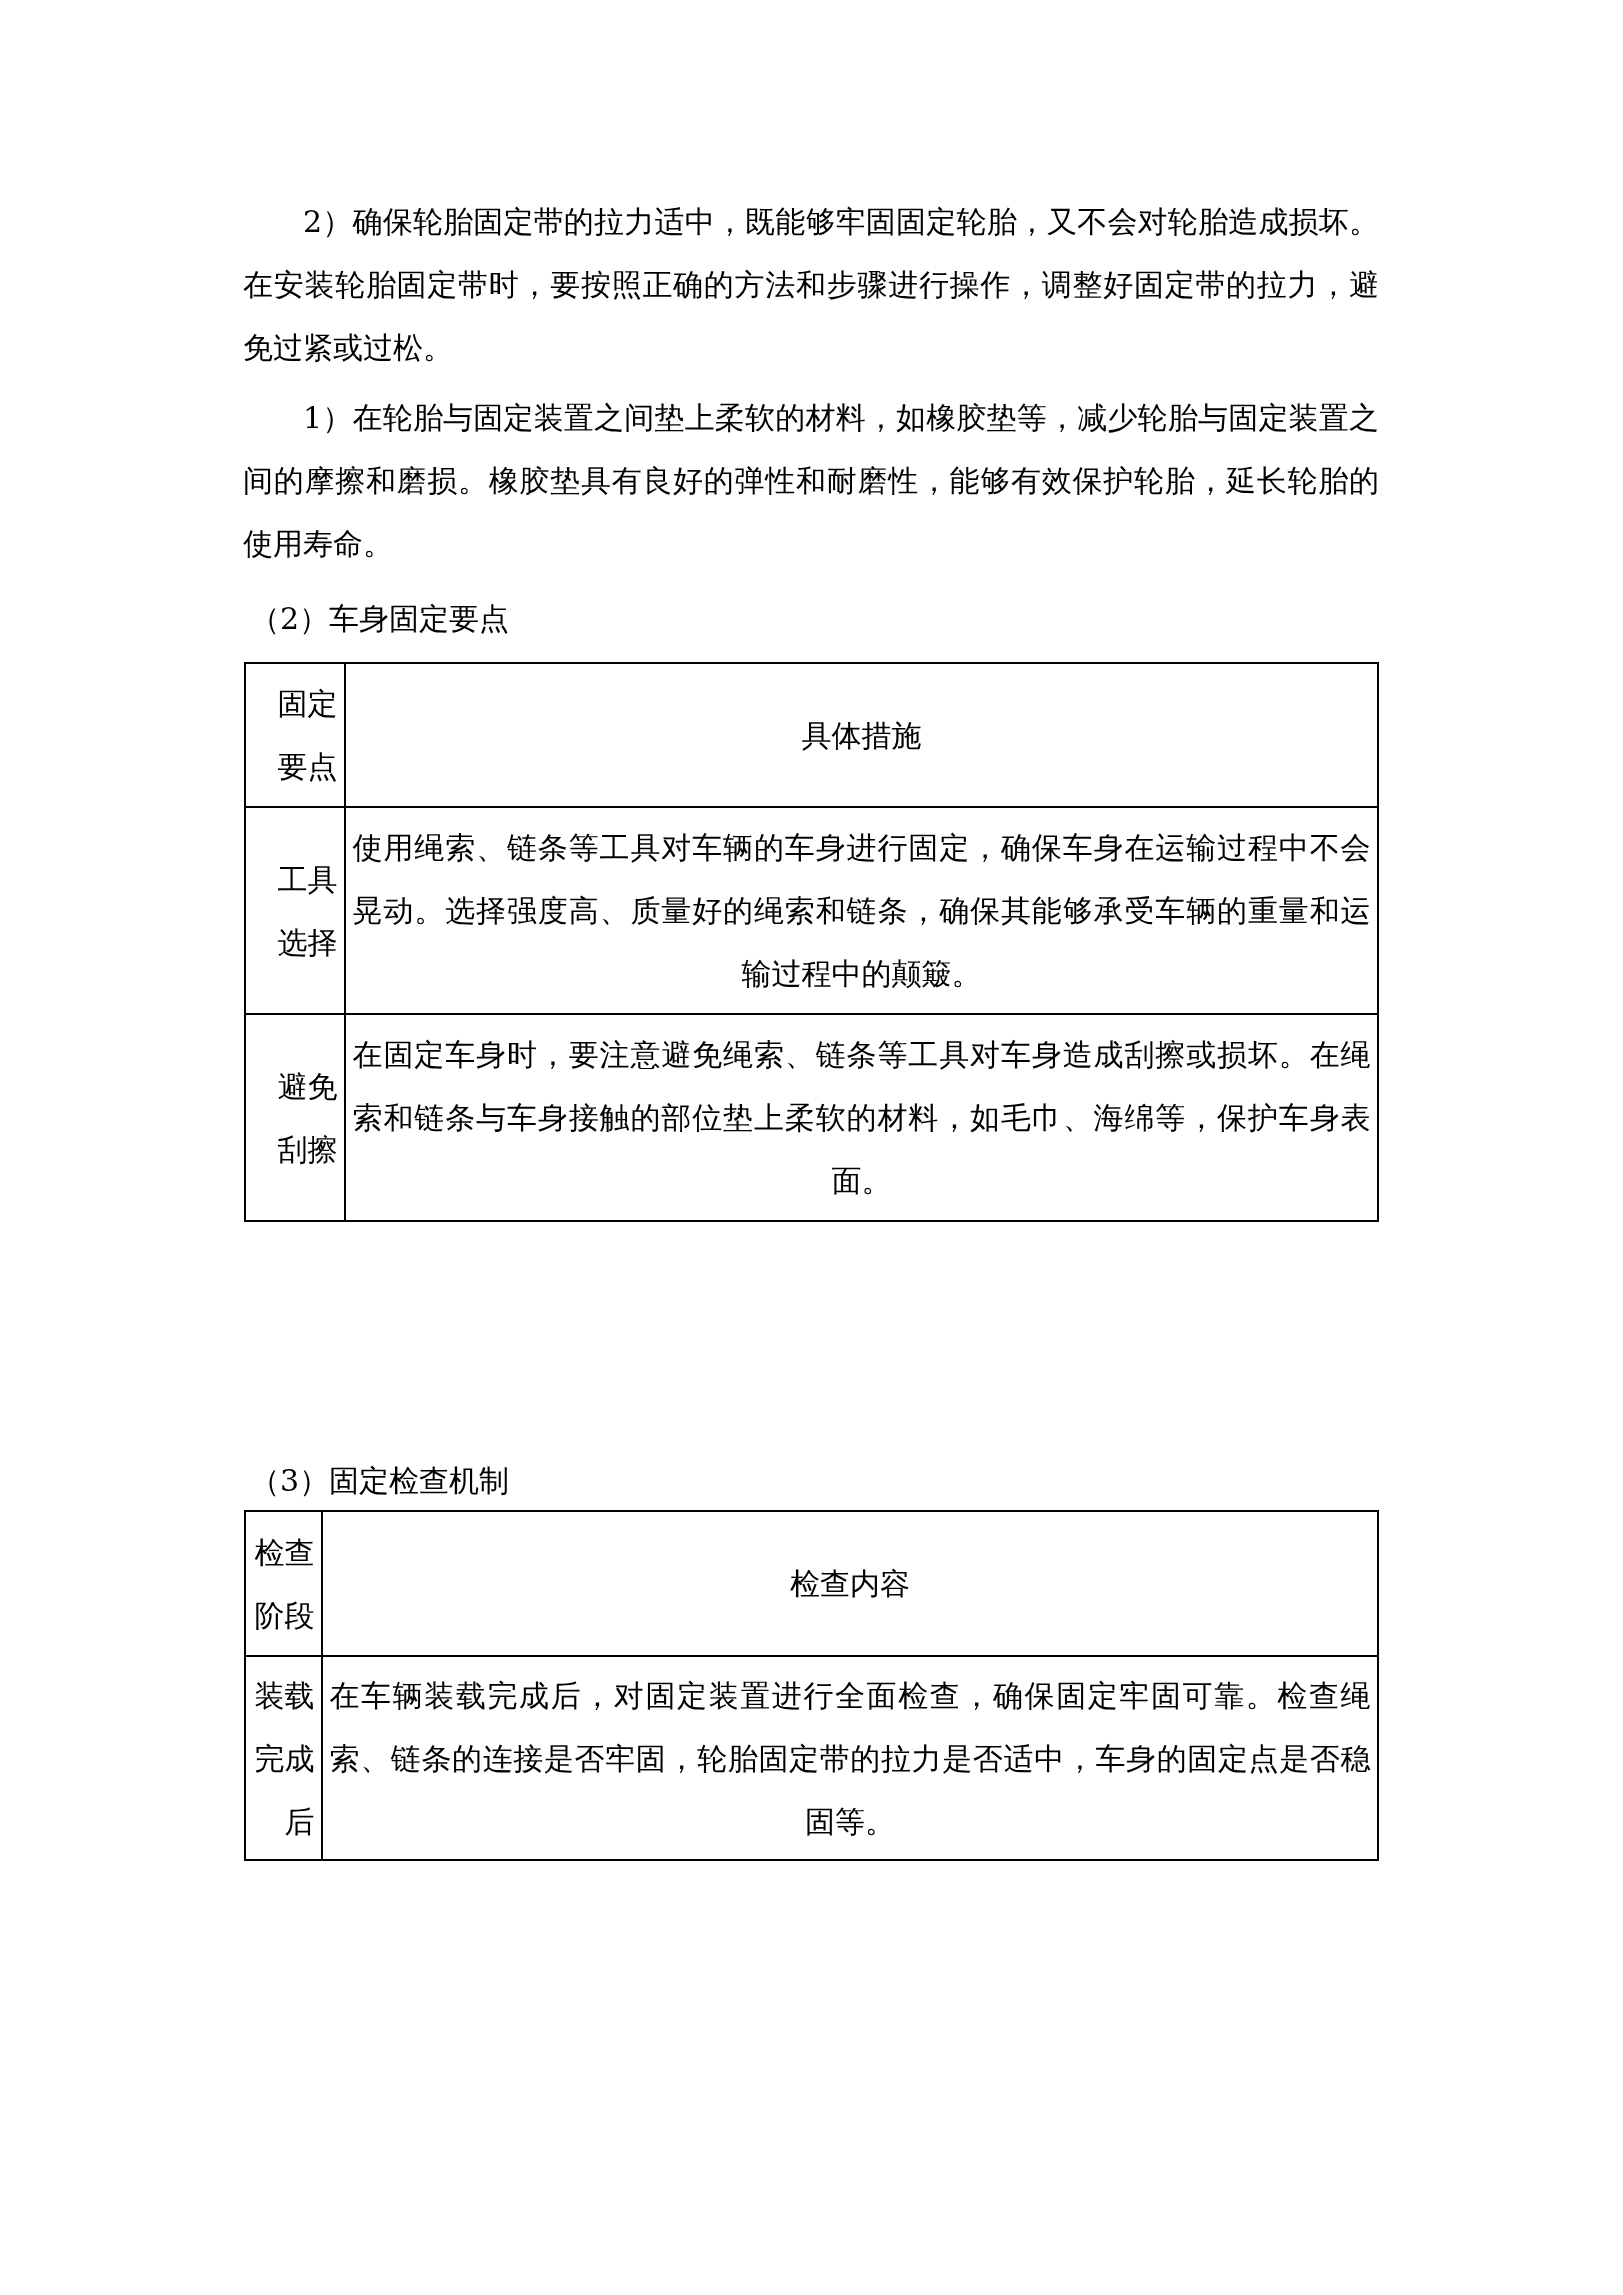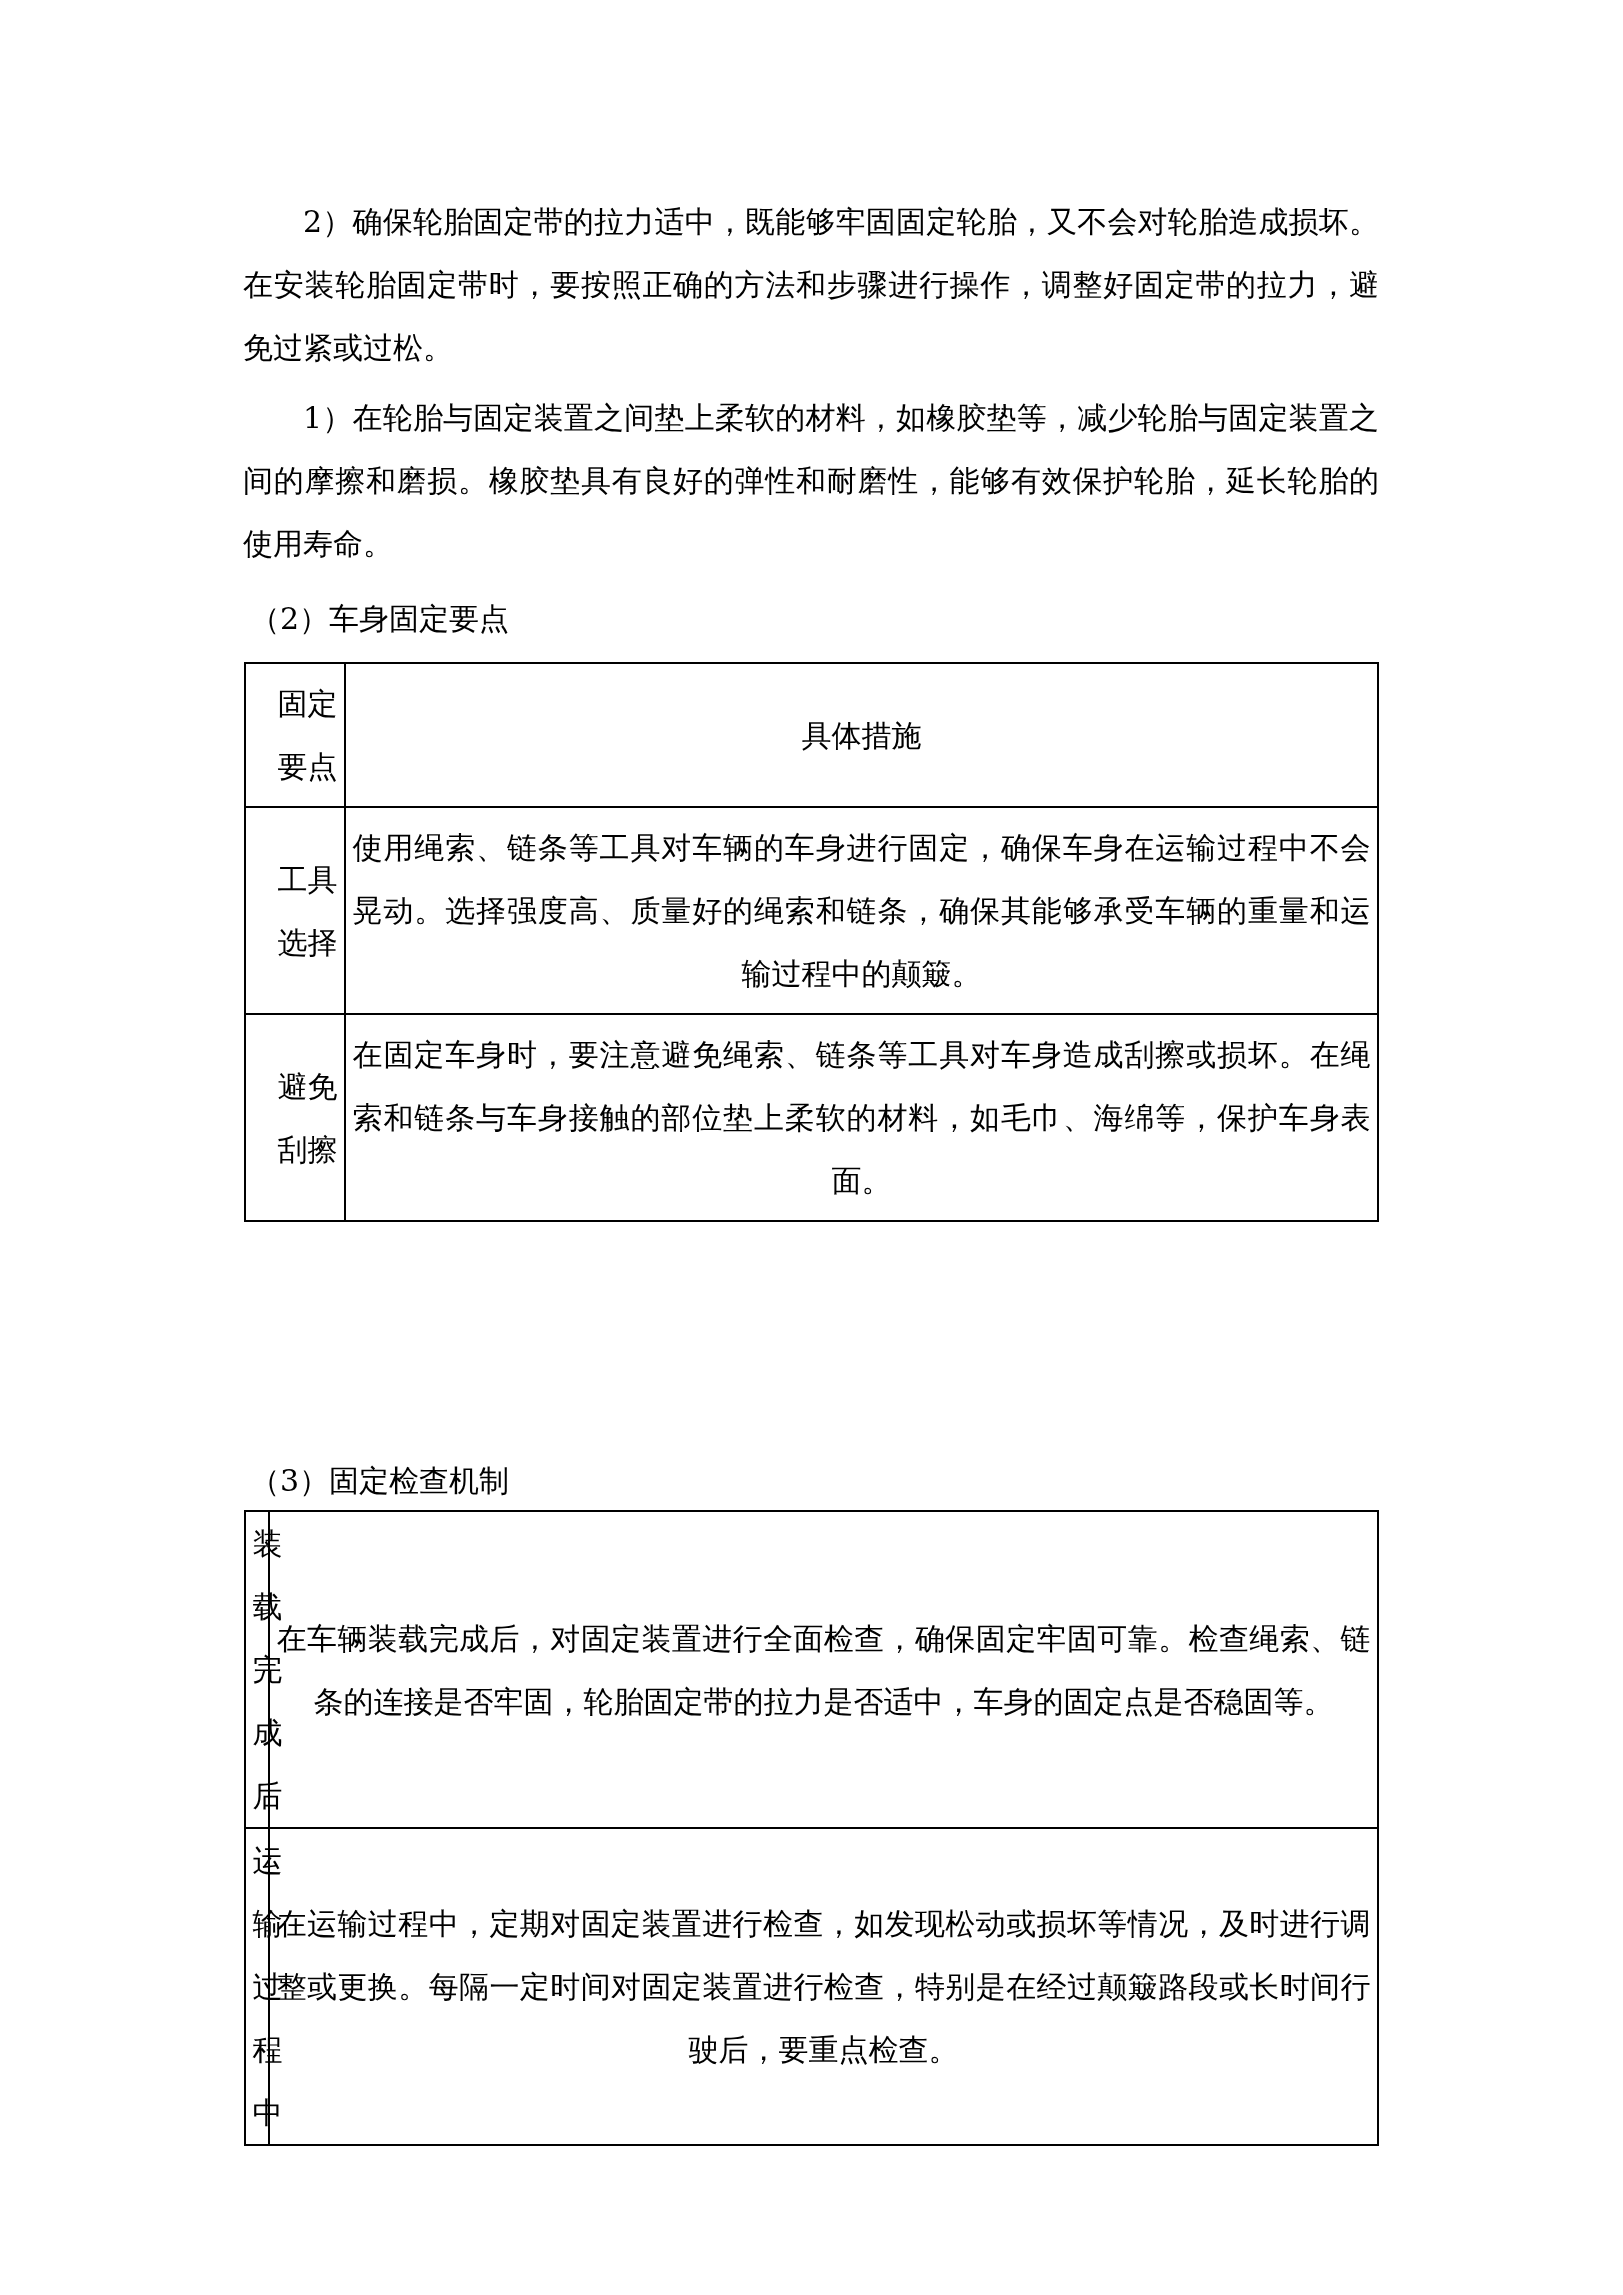--- a/index.html
+++ b/index.html
@@ -39,23 +39,23 @@
     <td class="key">避免刮擦</td>
     <td class="val">在固定车身时，要注意避免绳索、链条等工具对车身造成刮擦或损坏。在绳索和链条与车身接触的部位垫上柔软的材料，如毛巾、海绵等，保护车身表面。</td>
   </tr>
 </tbody>
   </table>
 
 <h3 class="heading" style="top:1461px; font-weight:normal;">（3）固定检查机制</h3>
 
 <table class="doc t2" style="top:1510px;">
   <tbody>
+      <tr style="height:145px;">
+    <td class="key" style="width:62px;">检查阶段</td>
+    <td class="val hdr">检查内容</td>
+  </tr>
   <tr style="height:204px;">
     <td class="key">装载完成后</td>
     <td class="val">在车辆装载完成后，对固定装置进行全面检查，确保固定牢固可靠。检查绳索、链条的连接是否牢固，轮胎固定带的拉力是否适中，车身的固定点是否稳固等。</td>
-  </tr>
-  <tr style="height:207px;">
-    <td class="key">运输过程中</td>
-    <td class="val">在运输过程中，定期对固定装置进行检查，如发现松动或损坏等情况，及时进行调整或更换。每隔一定时间对固定装置进行检查，特别是在经过颠簸路段或长时间行驶后，要重点检查。</td>
   </tr>
 </tbody>
   </table>
 
 
 </body></html>

